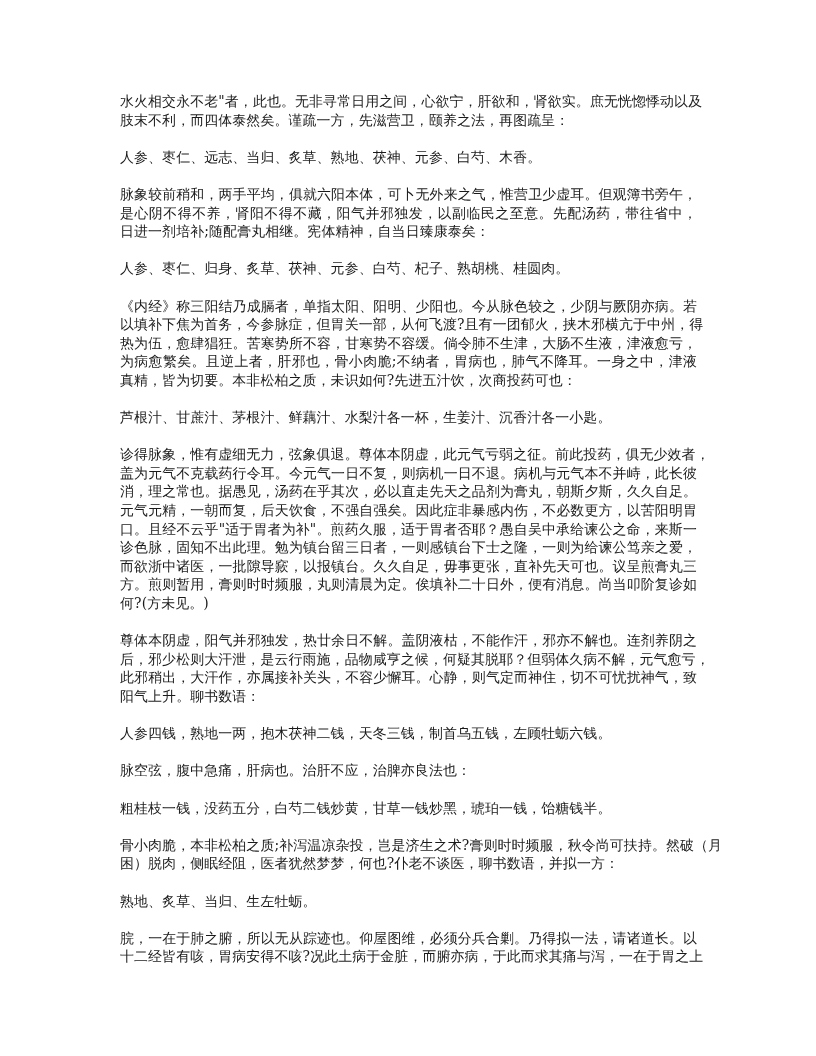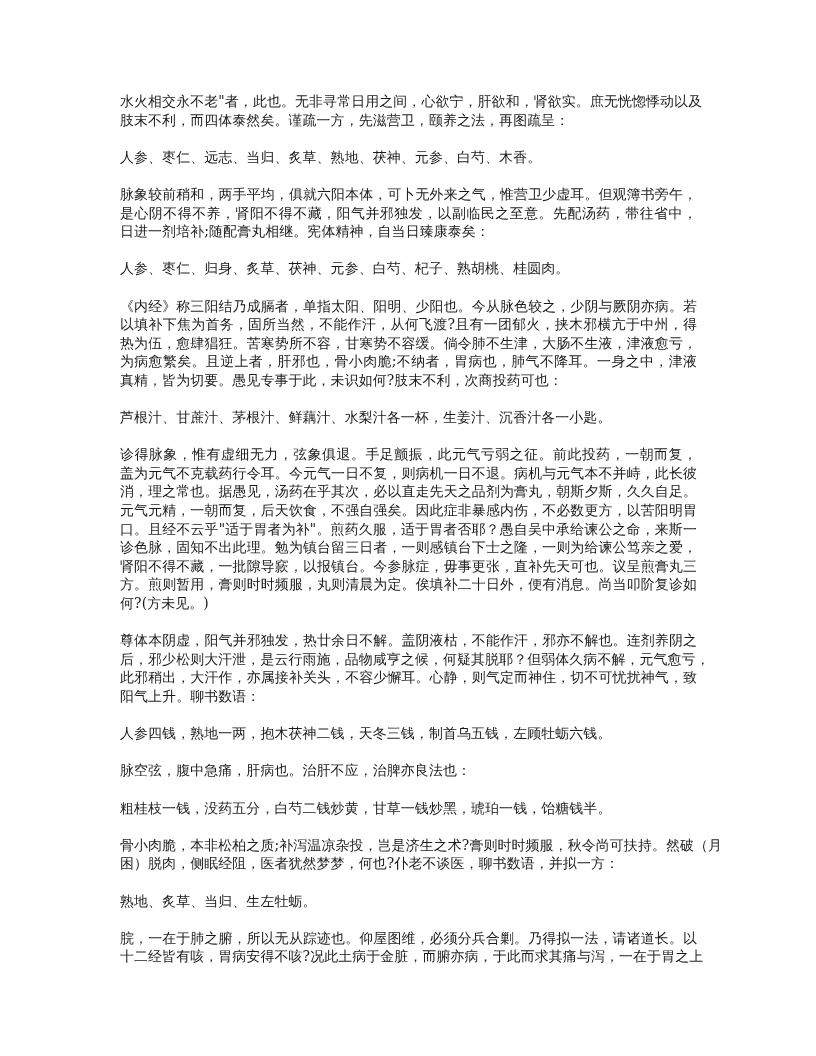--- a/index.html
+++ b/index.html
@@ -59,38 +59,38 @@
     <span class="line">是心阴不得不养，肾阳不得不藏，阳气并邪独发，以副临民之至意。先配汤药，带往省中，</span>
     <span class="line last">日进一剂培补;随配膏丸相继。宪体精神，自当日臻康泰矣：</span>
   </div>
 
   <div class="para">
     <span class="line last">人参、枣仁、归身、炙草、茯神、元参、白芍、杞子、熟胡桃、桂圆肉。</span>
   </div>
 
   <div class="para">
     <span class="line">《内经》称三阳结乃成膈者，单指太阳、阳明、少阳也。今从脉色较之，少阴与厥阴亦病。若</span>
-    <span class="line">以填补下焦为首务，固所当然，不能作汗，从何飞渡?且有一团郁火，挟木邪横亢于中州，得</span>
+    <span class="line">以填补下焦为首务，今参脉症，但胃关一部，从何飞渡?且有一团郁火，挟木邪横亢于中州，得</span>
     <span class="line">热为伍，愈肆猖狂。苦寒势所不容，甘寒势不容缓。倘令肺不生津，大肠不生液，津液愈亏，</span>
     <span class="line">为病愈繁矣。且逆上者，肝邪也，骨小肉脆;不纳者，胃病也，肺气不降耳。一身之中，津液</span>
-    <span class="line last">真精，皆为切要。愚见专事于此，未识如何?肢末不利，次商投药可也：</span>
+    <span class="line last">真精，皆为切要。本非松柏之质，未识如何?先进五汁饮，次商投药可也：</span>
   </div>
 
   <div class="para">
     <span class="line last">芦根汁、甘蔗汁、茅根汁、鲜藕汁、水梨汁各一杯，生姜汁、沉香汁各一小匙。</span>
   </div>
 
   <div class="para">
-    <span class="line">诊得脉象，惟有虚细无力，弦象俱退。手足颤振，此元气亏弱之征。前此投药，一朝而复，</span>
+    <span class="line">诊得脉象，惟有虚细无力，弦象俱退。尊体本阴虚，此元气亏弱之征。前此投药，俱无少效者，</span>
     <span class="line">盖为元气不克载药行令耳。今元气一日不复，则病机一日不退。病机与元气本不并峙，此长彼</span>
     <span class="line">消，理之常也。据愚见，汤药在乎其次，必以直走先天之品剂为膏丸，朝斯夕斯，久久自足。</span>
     <span class="line">元气元精，一朝而复，后天饮食，不强自强矣。因此症非暴感内伤，不必数更方，以苦阳明胃</span>
     <span class="line">口。且经不云乎"适于胃者为补"。煎药久服，适于胃者否耶？愚自吴中承给谏公之命，来斯一</span>
     <span class="line">诊色脉，固知不出此理。勉为镇台留三日者，一则感镇台下士之隆，一则为给谏公笃亲之爱，</span>
-    <span class="line">肾阳不得不藏，一批隙导窾，以报镇台。今参脉症，毋事更张，直补先天可也。议呈煎膏丸三</span>
+    <span class="line">而欲浙中诸医，一批隙导窾，以报镇台。久久自足，毋事更张，直补先天可也。议呈煎膏丸三</span>
     <span class="line">方。煎则暂用，膏则时时频服，丸则清晨为定。俟填补二十日外，便有消息。尚当叩阶复诊如</span>
     <span class="line last">何?(方未见。)</span>
   </div>
 
   <div class="para">
     <span class="line">尊体本阴虚，阳气并邪独发，热廿余日不解。盖阴液枯，不能作汗，邪亦不解也。连剂养阴之</span>
     <span class="line">后，邪少松则大汗泄，是云行雨施，品物咸亨之候，何疑其脱耶？但弱体久病不解，元气愈亏，</span>
     <span class="line">此邪稍出，大汗作，亦属接补关头，不容少懈耳。心静，则气定而神住，切不可忧扰神气，致</span>
     <span class="line last">阳气上升。聊书数语：</span>
   </div>

